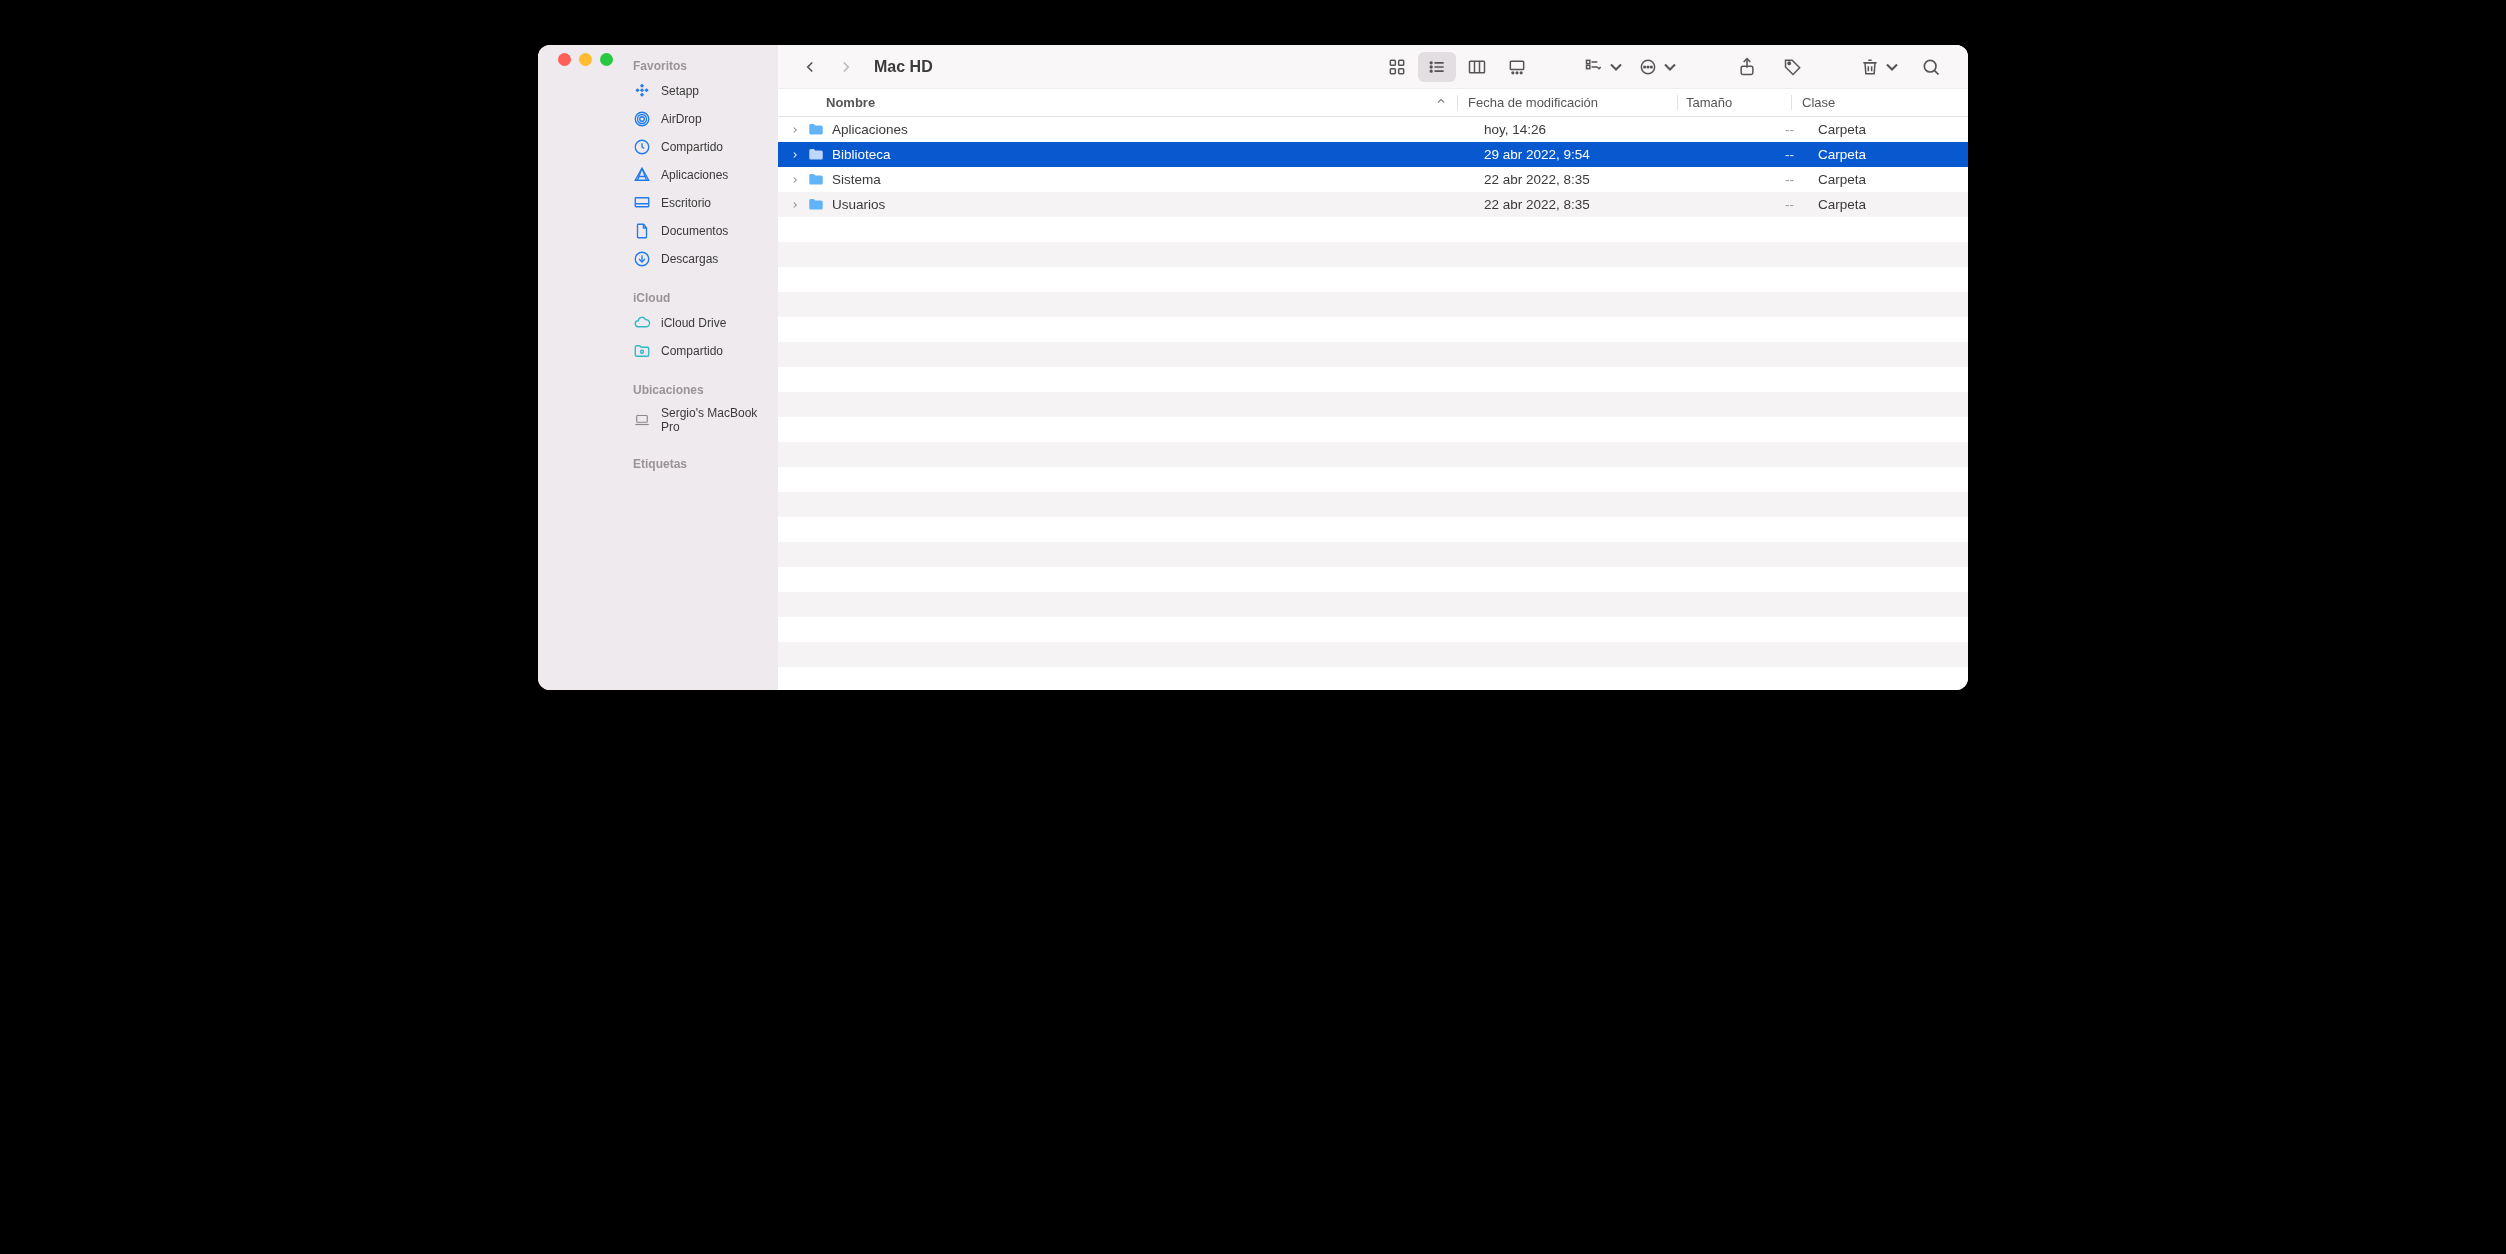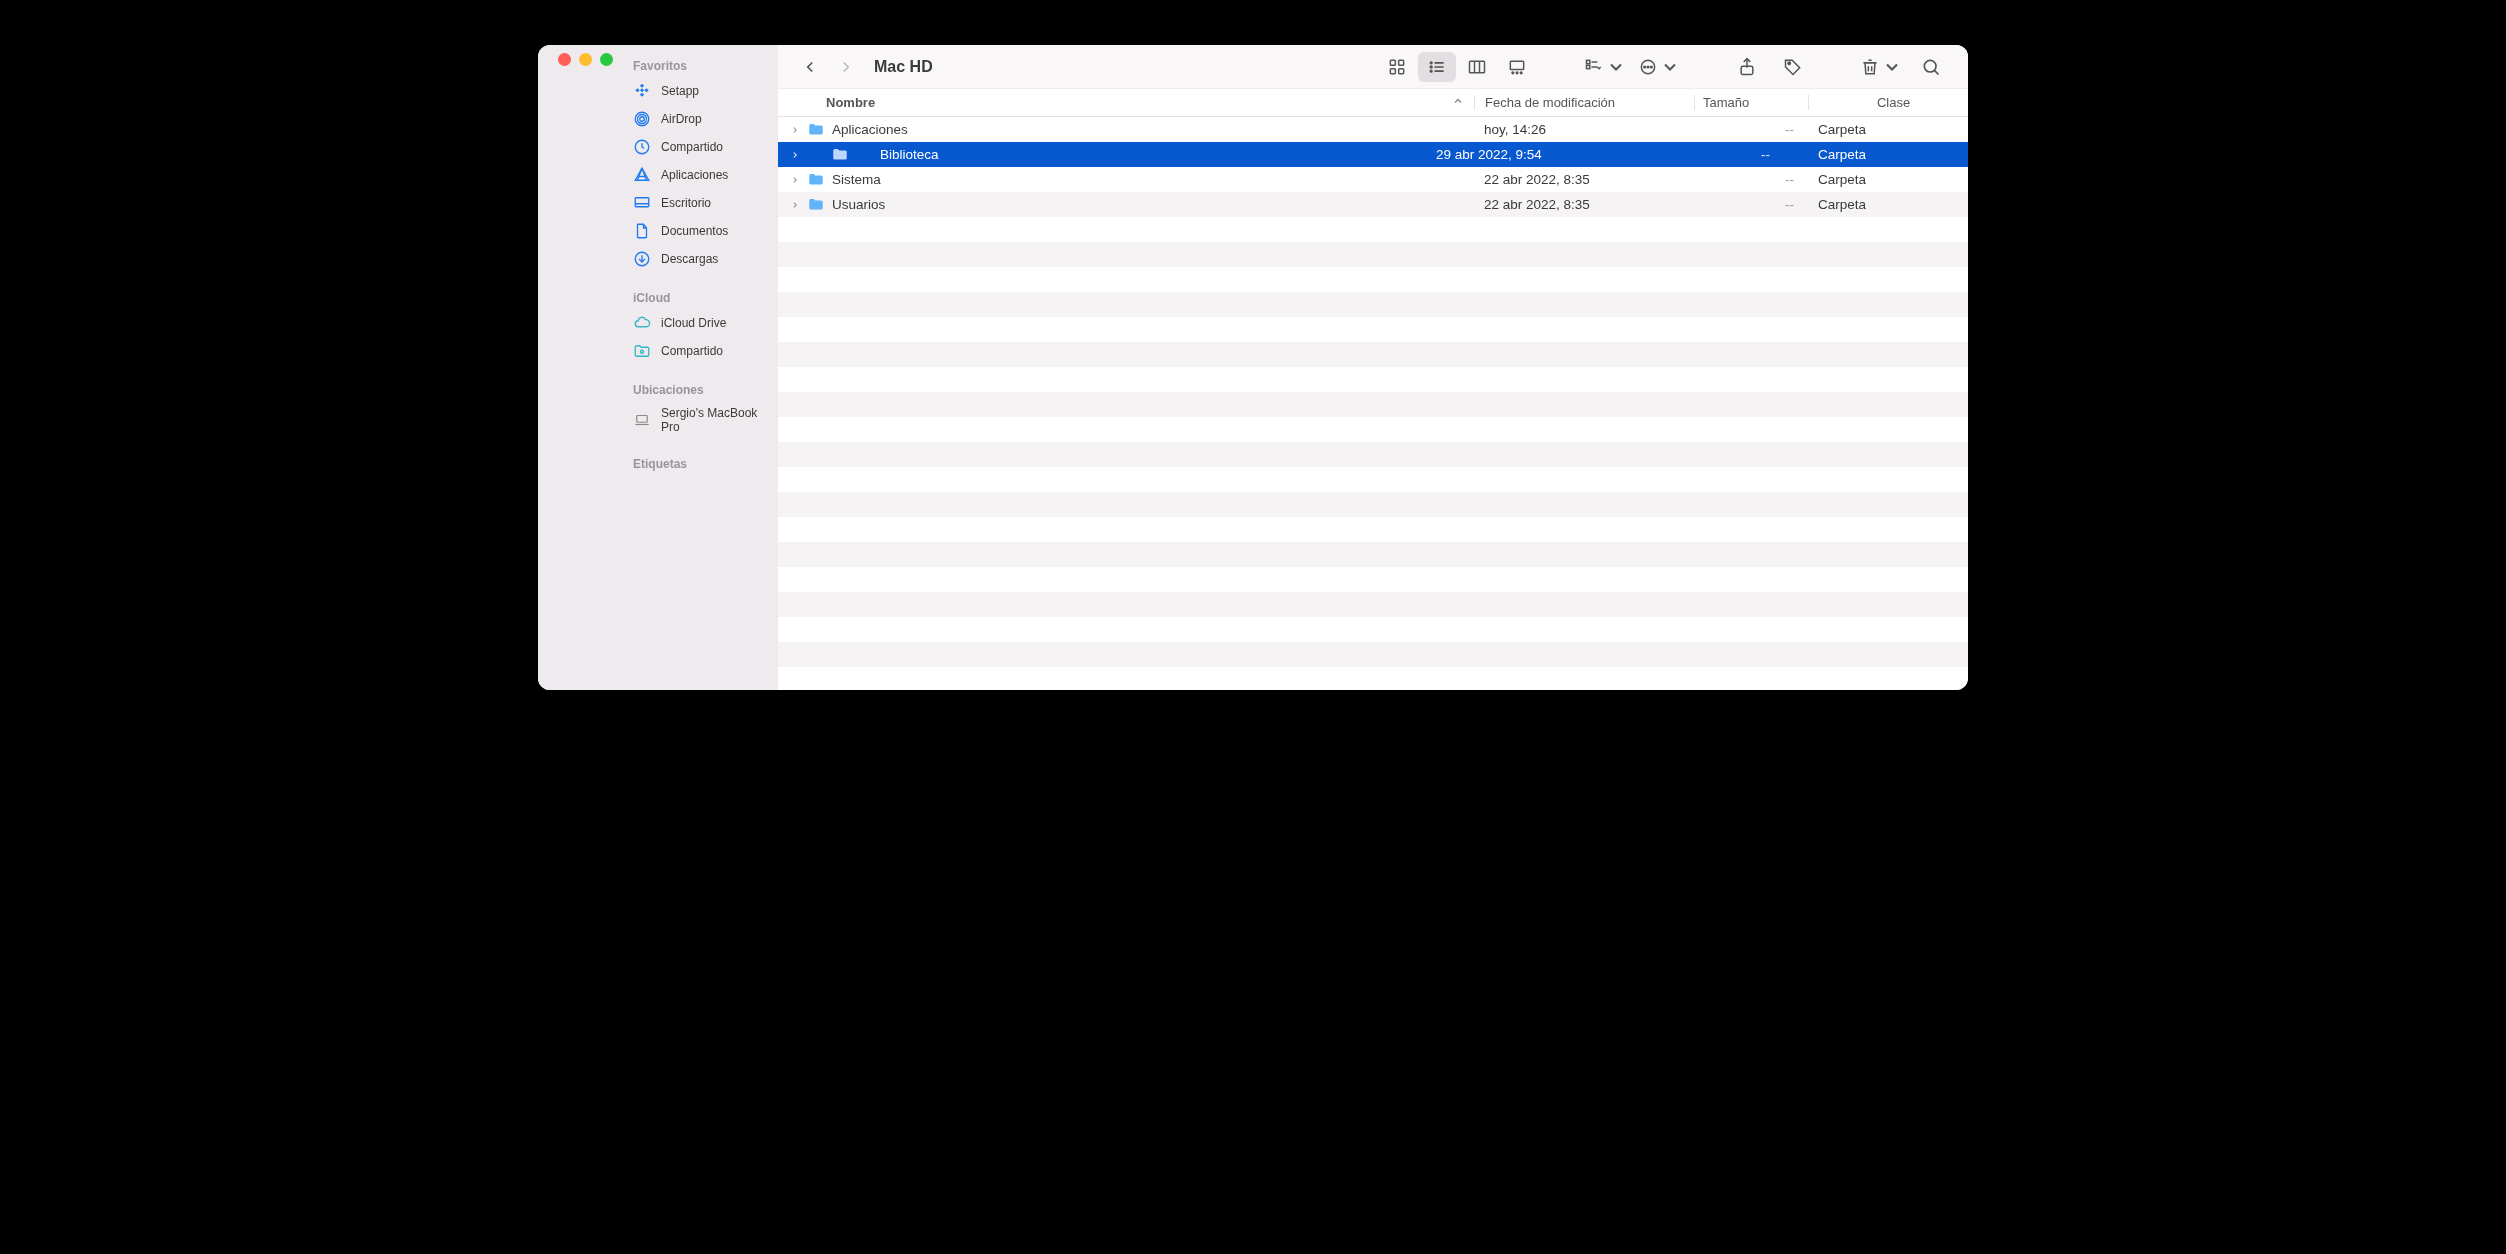--- a/index.html
+++ b/index.html
@@ -23,26 +23,26 @@
     .toolbar-spacer { flex: 1; }
     .view-group { display: flex; gap: 2px; }
     .tbtn { width: 38px; height: 30px; display: flex; align-items: center; justify-content: center; border-radius: 6px; color: #555; }
     .tbtn.active { background: #e3dee2; }
     .tbtn svg { width: 20px; height: 20px; }
     .tbtn.wide { width: 46px; }
     .header-row { display: flex; align-items: center; height: 28px; font-size: 13px; color: #555; border-bottom: 1px solid #e5e0e4; background: #fff; }
     .col-name { flex: 1; padding-left: 48px; font-weight: 600; display: flex; align-items: center; }
     .col-date { width: 220px; padding-left: 10px; border-left: 1px solid #e5e0e4; }
     .col-size { width: 114px; padding-left: 8px; border-left: 1px solid #e5e0e4; }
-    .col-kind { width: 160px; padding-left: 10px; border-left: 1px solid #e5e0e4; text-align: center; }
+    .col-kind { width: 177px; padding-left: 10px; border-left: 1px solid #e5e0e4; }
     .sort-caret { margin-left: auto; margin-right: 10px; color: #888; }
     .rows { flex: 1; overflow: auto; }
     .row { display: flex; align-items: center; height: 25px; font-size: 13.5px; color: #3a3a3a; }
     .row.stripe { background: #f6f3f5; }
-    .row.selected { background: #0858d0; color: #fff; gap: 24px; }
+    .row.selected { background: #0858d0; color: #fff; }
     .row .expander { width: 14px; margin-left: 10px; color: #888; display: flex; align-items: center; justify-content: center; }
     .row.selected .expander { color: #fff; }
     .row .folder-icon { width: 20px; height: 20px; margin: 0 6px 0 4px; display: flex; align-items: center; justify-content: center; }
     .row .name { flex: 1; }
     .row .date { width: 220px; padding-left: 10px; }
     .row .size { width: 114px; text-align: right; padding-right: 14px; color: #999; }
     .row.selected .size { color: #e0e8fb; }
     .row .kind { width: 160px; padding-left: 10px; }
     .empty-row { height: 25px; }
     .empty-row.stripe { background: #f6f3f5; }

